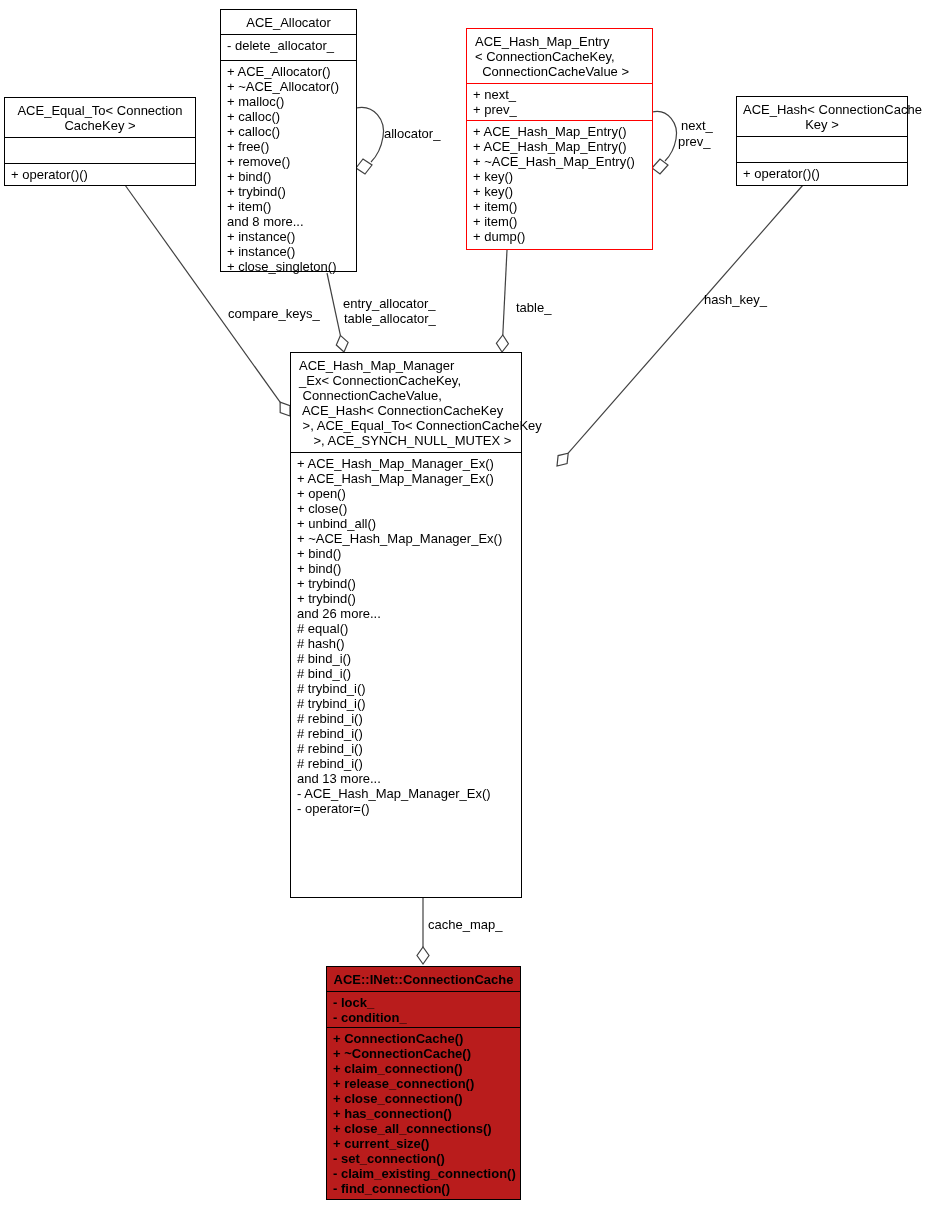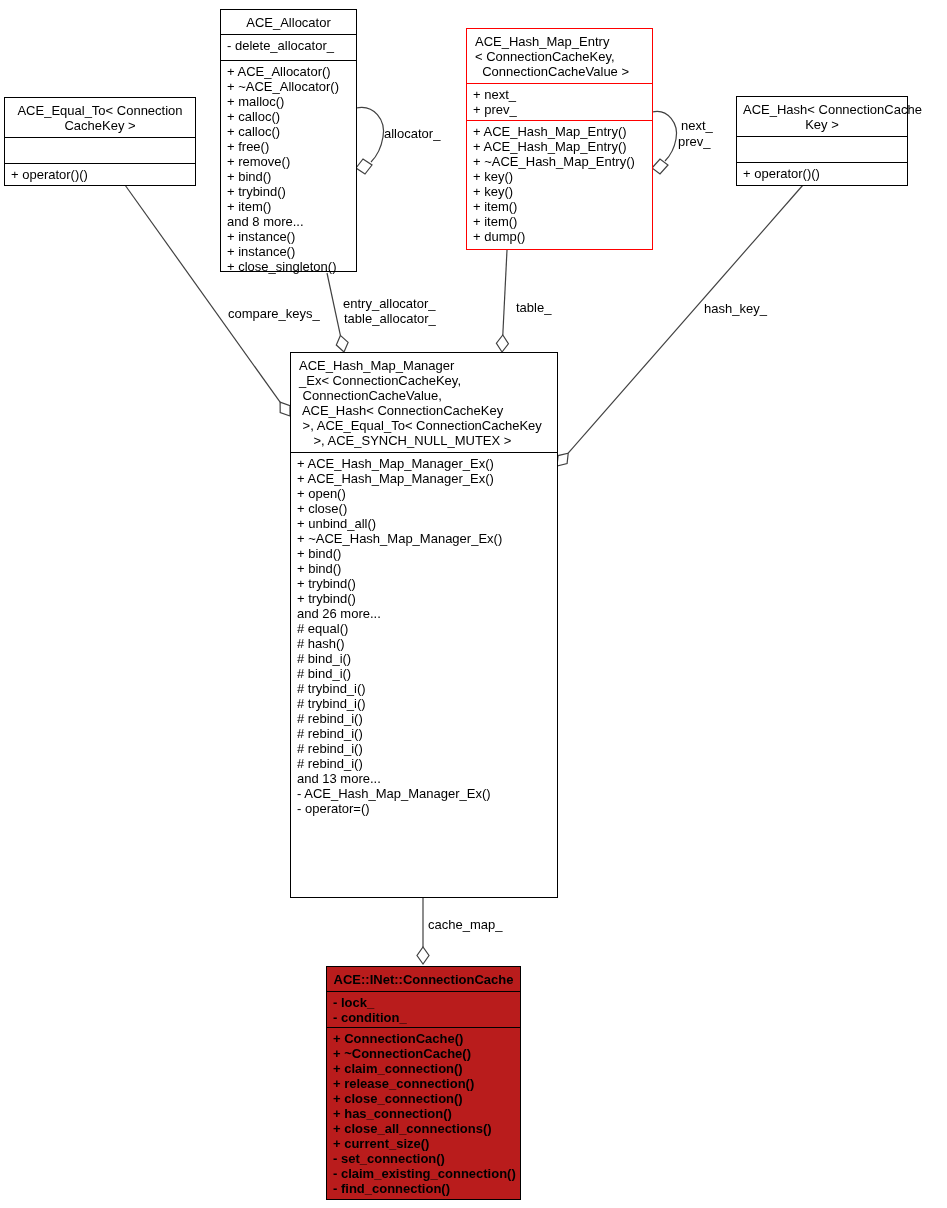--- a/index.html
+++ b/index.html
@@ -63,21 +63,21 @@
     </g>
   </svg>
 
   <div class="edge-label" style="left:384px;top:126px">allocator_</div>
   <div class="edge-label" style="left:681px;top:118px">next_</div>
   <div class="edge-label" style="left:678px;top:134px">prev_</div>
   <div class="edge-label" style="left:228px;top:306px">compare_keys_</div>
   <div class="edge-label" style="left:343px;top:296px">entry_allocator_</div>
   <div class="edge-label" style="left:344px;top:311px">table_allocator_</div>
   <div class="edge-label" style="left:516px;top:300px">table_</div>
-  <div class="edge-label" style="left:704px;top:301px">hash_key_</div>
+  <div class="edge-label" style="left:704px;top:292px">hash_key_</div>
   <div class="edge-label" style="left:428px;top:917px">cache_map_</div>
 
   <div class="uml-box" style="left:220px;top:9px;width:137px;height:263px">
     <div class="uml-title">
         <div class="uml-line">ACE_Allocator</div>
       </div>
     <div class="uml-attrs">
         <div class="uml-line">- delete_allocator_</div>
       </div>
     <div class="uml-methods">
@@ -135,21 +135,21 @@
     <div class="uml-title">
         <div class="uml-line">ACE_Hash&lt; ConnectionCache</div>
         <div class="uml-line">Key &gt;</div>
       </div>
     <div class="uml-attrs"></div>
     <div class="uml-methods">
         <div class="uml-line">+ operator()()</div>
       </div>
   </div>
 
-  <div class="uml-box left-title" style="left:290px;top:352px;width:268px;height:546px">
+  <div class="uml-box left-title" style="left:290px;top:352px;width:232px;height:546px">
     <div class="uml-title">
         <div class="uml-line">ACE_Hash_Map_Manager</div>
         <div class="uml-line">_Ex&lt; ConnectionCacheKey,</div>
         <div class="uml-line"> ConnectionCacheValue,</div>
         <div class="uml-line"> ACE_Hash&lt; ConnectionCacheKey</div>
         <div class="uml-line"> &gt;, ACE_Equal_To&lt; ConnectionCacheKey</div>
         <div class="uml-line">    &gt;, ACE_SYNCH_NULL_MUTEX &gt;</div>
       </div>
     <div class="uml-methods">
         <div class="uml-line">+ ACE_Hash_Map_Manager_Ex()</div>

